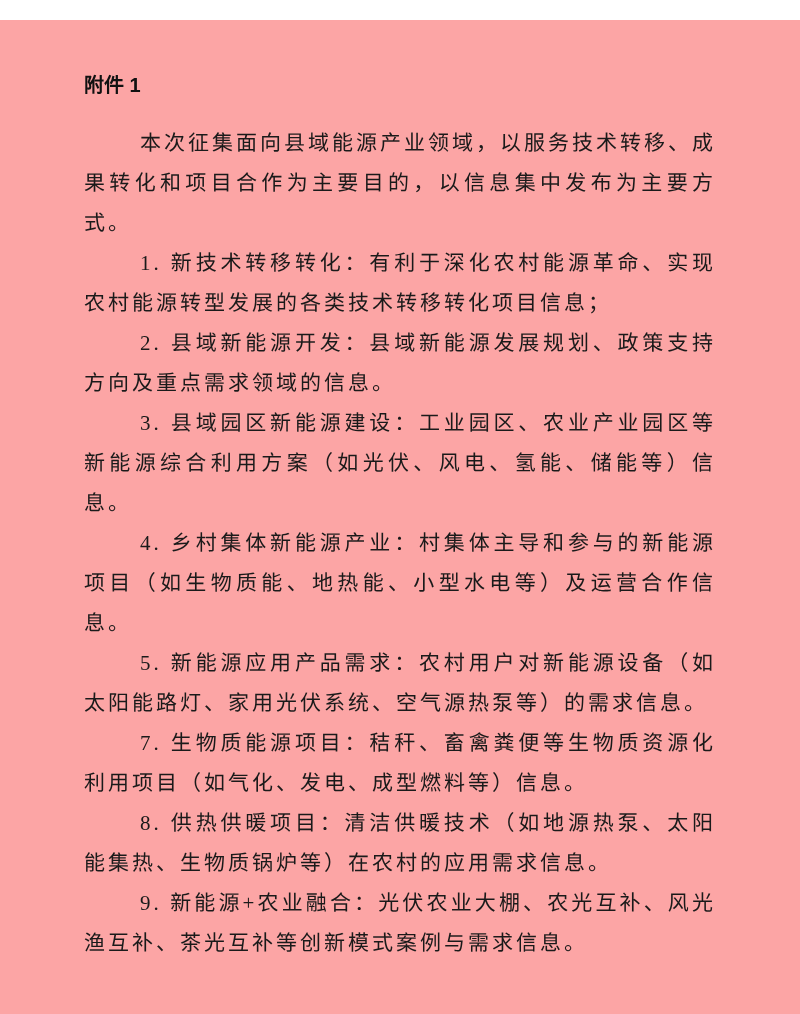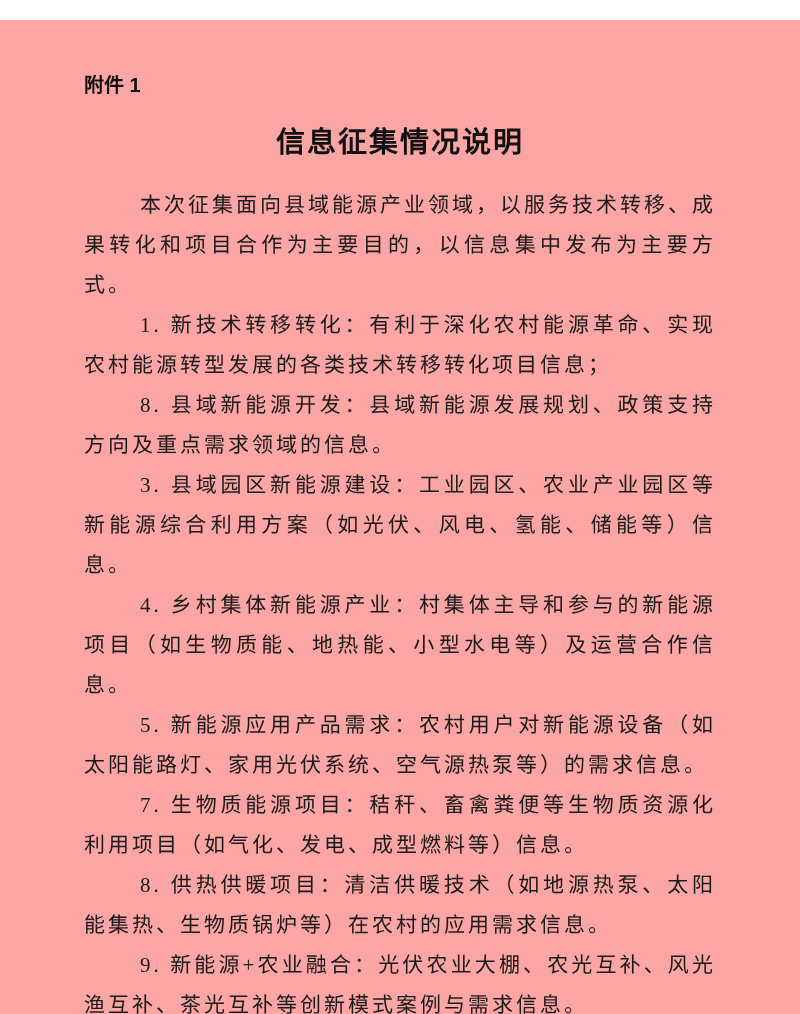--- a/index.html
+++ b/index.html
@@ -53,25 +53,24 @@
     text-align: justify;
     text-align-last: left;
     text-justify: inter-character;
   }
 </style>
 </head>
 <body>
 
 <div class="page">
   <div class="attachment">附件 1</div>
-  <h1 class="title">信息征集情况说明</h1>
   <div class="content" id="document-body">
       <p class="para">本次征集面向县域能源产业领域，以服务技术转移、成果转化和项目合作为主要目的，以信息集中发布为主要方式。</p>
       <p class="para">1. 新技术转移转化：有利于深化农村能源革命、实现农村能源转型发展的各类技术转移转化项目信息；</p>
-      <p class="para">8. 县域新能源开发：县域新能源发展规划、政策支持方向及重点需求领域的信息。</p>
+      <p class="para">2. 县域新能源开发：县域新能源发展规划、政策支持方向及重点需求领域的信息。</p>
       <p class="para">3. 县域园区新能源建设：工业园区、农业产业园区等新能源综合利用方案（如光伏、风电、氢能、储能等）信息。</p>
       <p class="para">4. 乡村集体新能源产业：村集体主导和参与的新能源项目（如生物质能、地热能、小型水电等）及运营合作信息。</p>
       <p class="para">5. 新能源应用产品需求：农村用户对新能源设备（如太阳能路灯、家用光伏系统、空气源热泵等）的需求信息。</p>
       <p class="para">7. 生物质能源项目：秸秆、畜禽粪便等生物质资源化利用项目（如气化、发电、成型燃料等）信息。</p>
       <p class="para">8. 供热供暖项目：清洁供暖技术（如地源热泵、太阳能集热、生物质锅炉等）在农村的应用需求信息。</p>
       <p class="para">9. 新能源+农业融合：光伏农业大棚、农光互补、风光渔互补、茶光互补等创新模式案例与需求信息。</p>
     </div>
 </div>
 
 </body></html>

